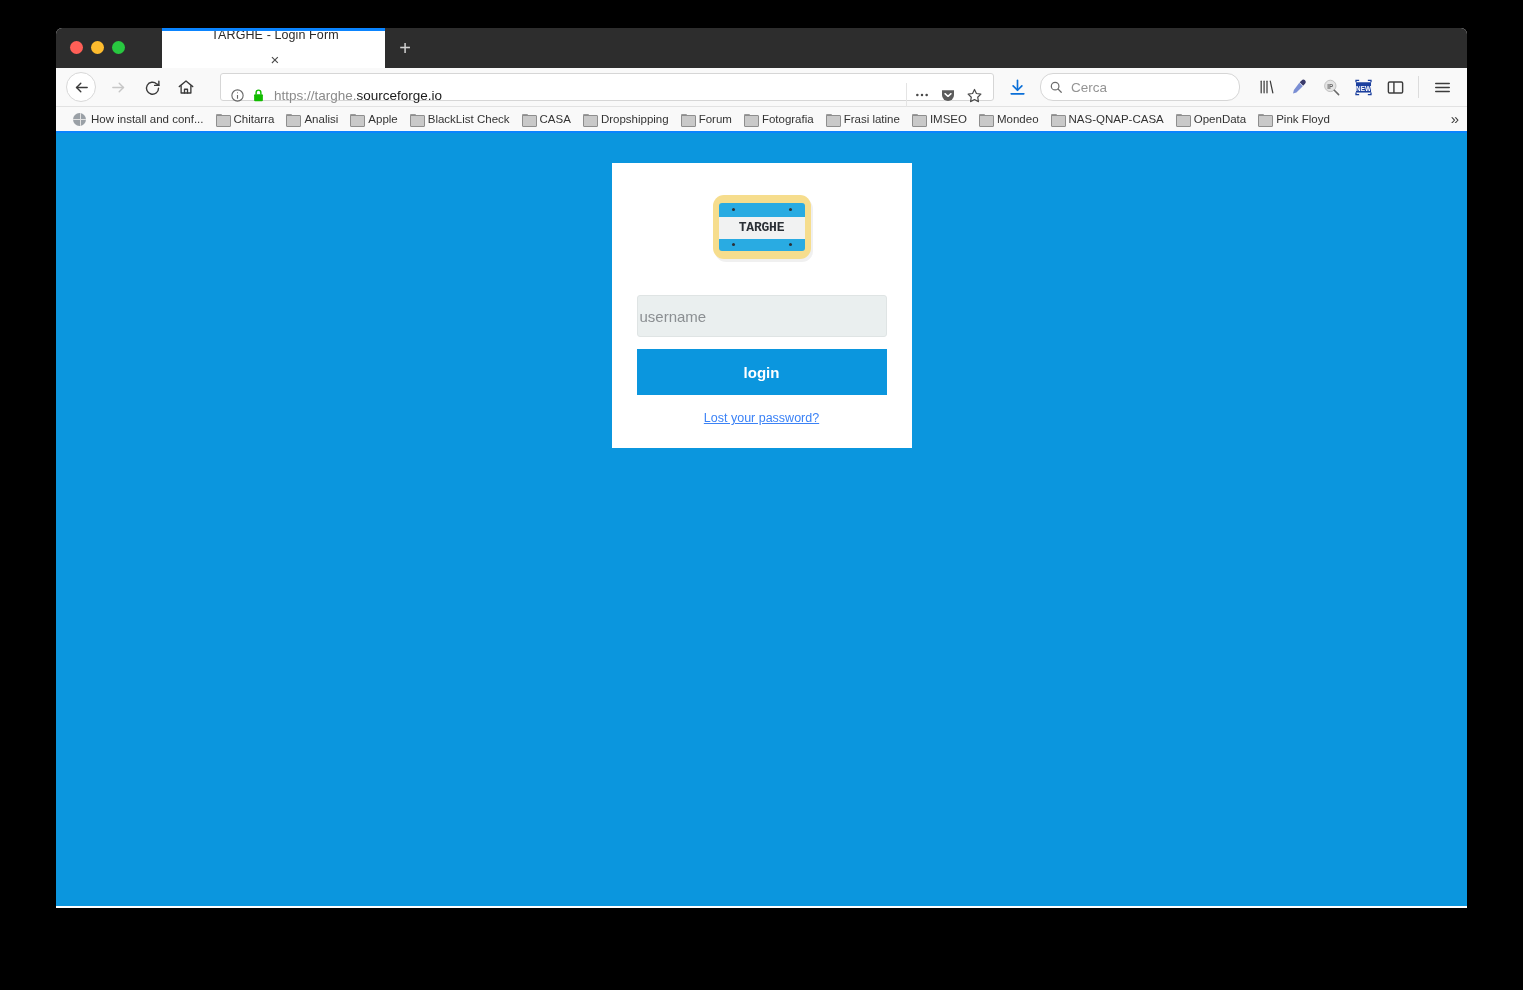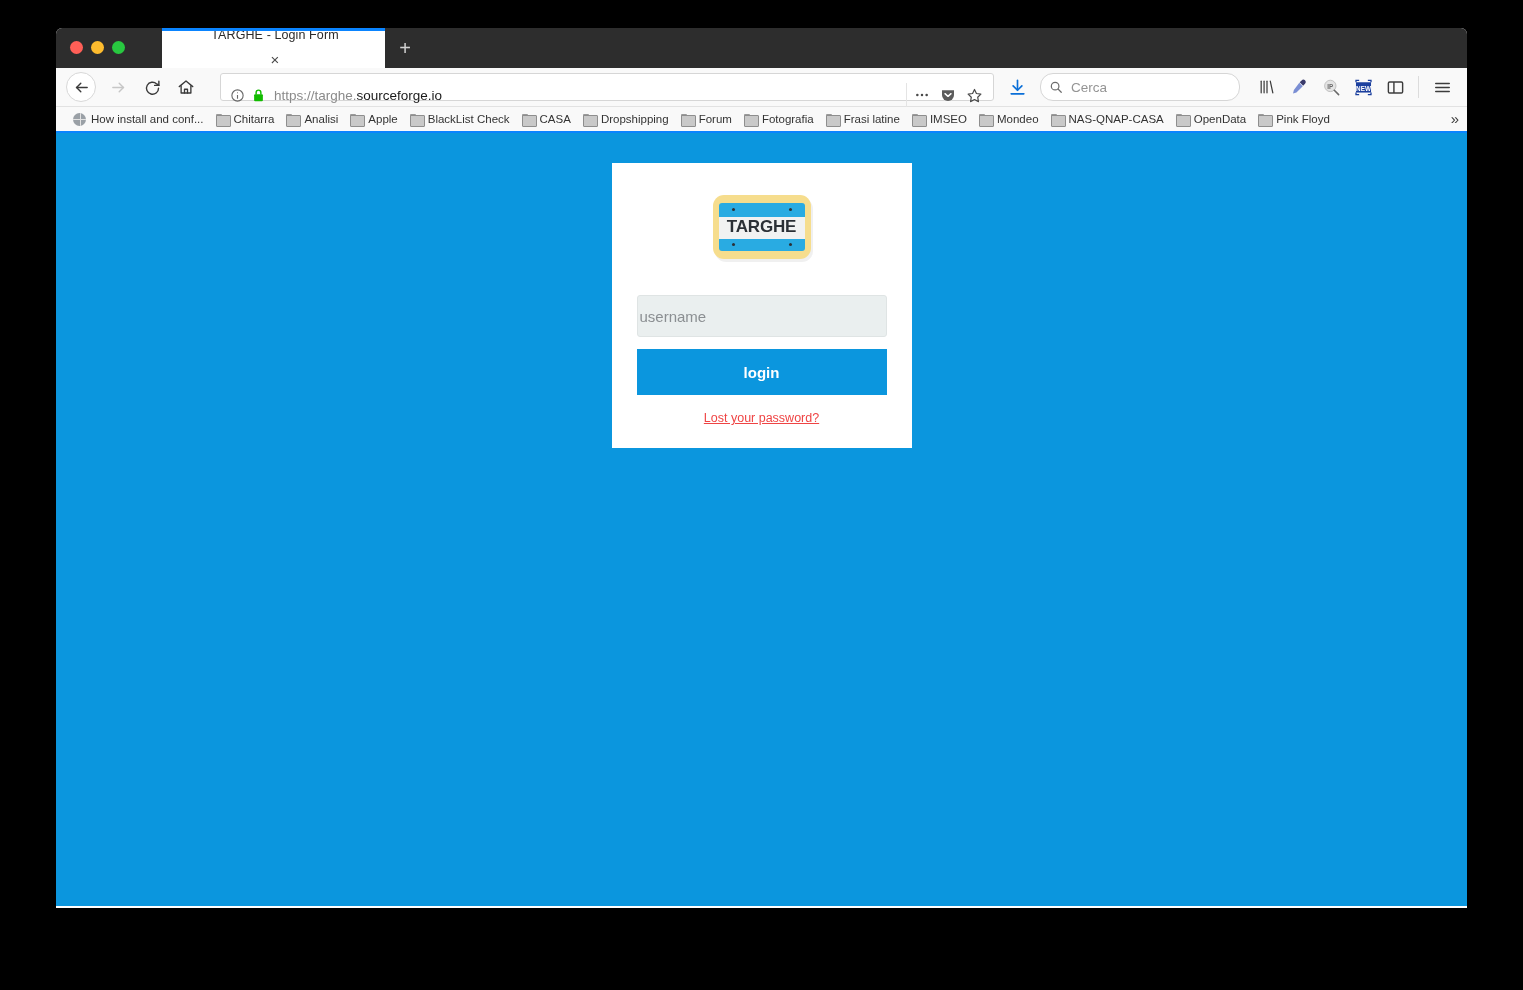--- a/index.html
+++ b/index.html
@@ -273,22 +273,22 @@
   #plate-band {
     position: absolute;
     left: 0; right: 0;
     top: 14px;
     height: 22px;
     background: #f1f2f2;
   }
   #plate-text {
     position: relative;
     z-index: 2;
-    font-family: Liberation Sans, sans-serif;
-    font-size: 17px;
+    font-family: Liberation Mono, monospace;
+    font-size: 13px;
     font-weight: 700;
     color: #2b3036;
     letter-spacing: -0.2px;
   }
   .screw {
     position: absolute;
     width: 3px; height: 3px;
     border-radius: 50%;
     background: #2b3036;
     z-index: 3;
@@ -322,21 +322,21 @@
     color: #fff;
     font-family: "Liberation Sans", sans-serif;
     font-size: 15px;
     font-weight: 700;
     cursor: pointer;
   }
   #lost-password-link {
     display: inline-block;
     margin-top: 16px;
     font-size: 12.5px;
-    color: #ef4444;
+    color: #3b82f6;
     text-decoration: underline;
   }
 </style>
 </head>
 <body>
 
 <div id="browser-window">
 
   <div id="tab-strip">
     <div id="traffic-lights">

